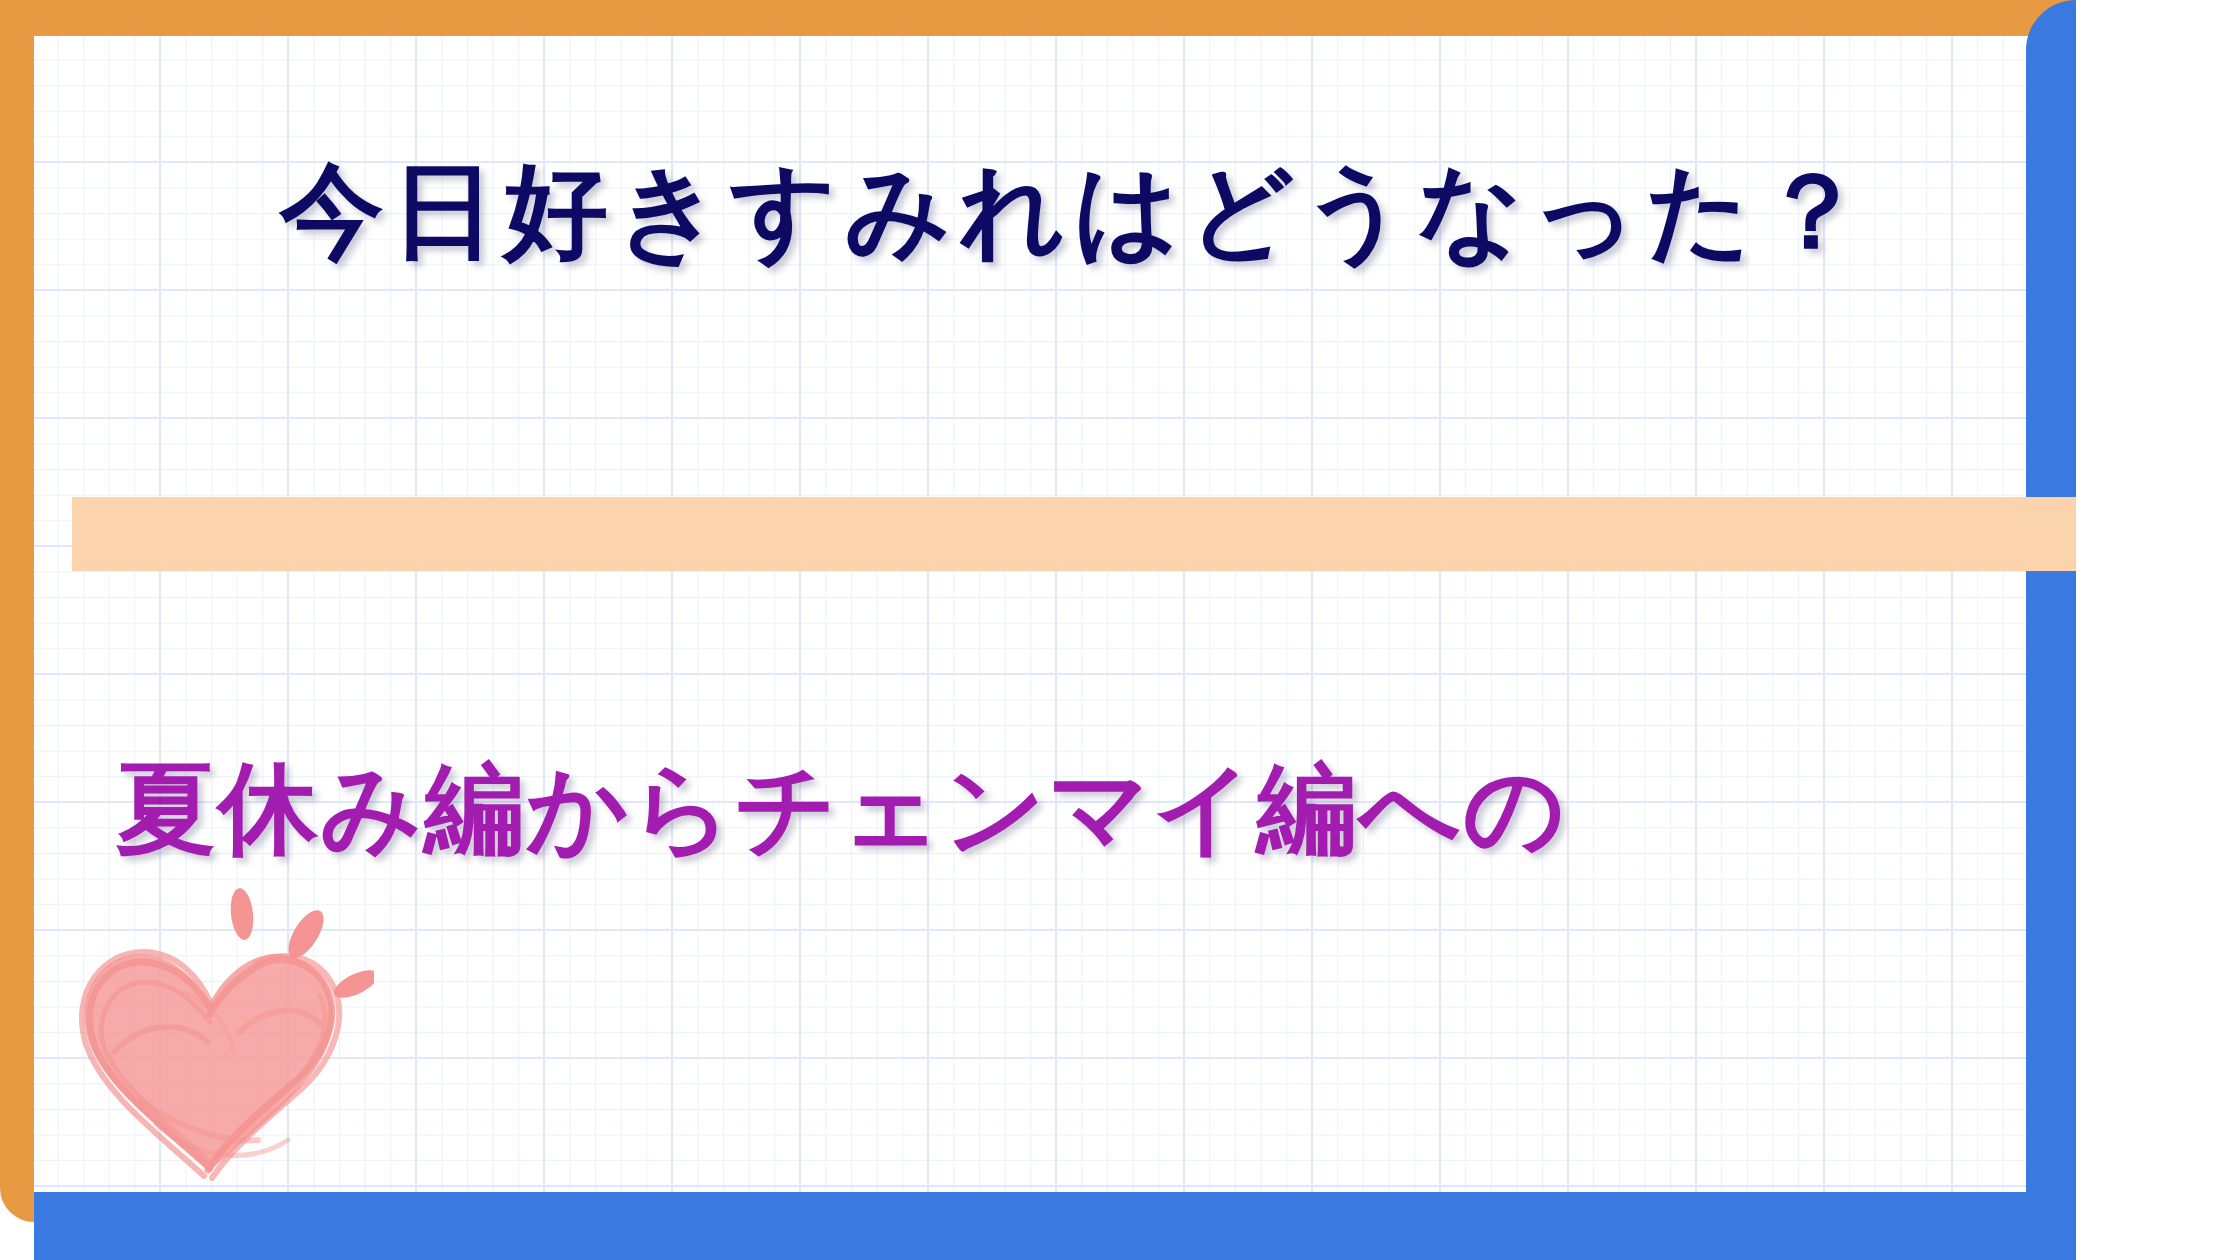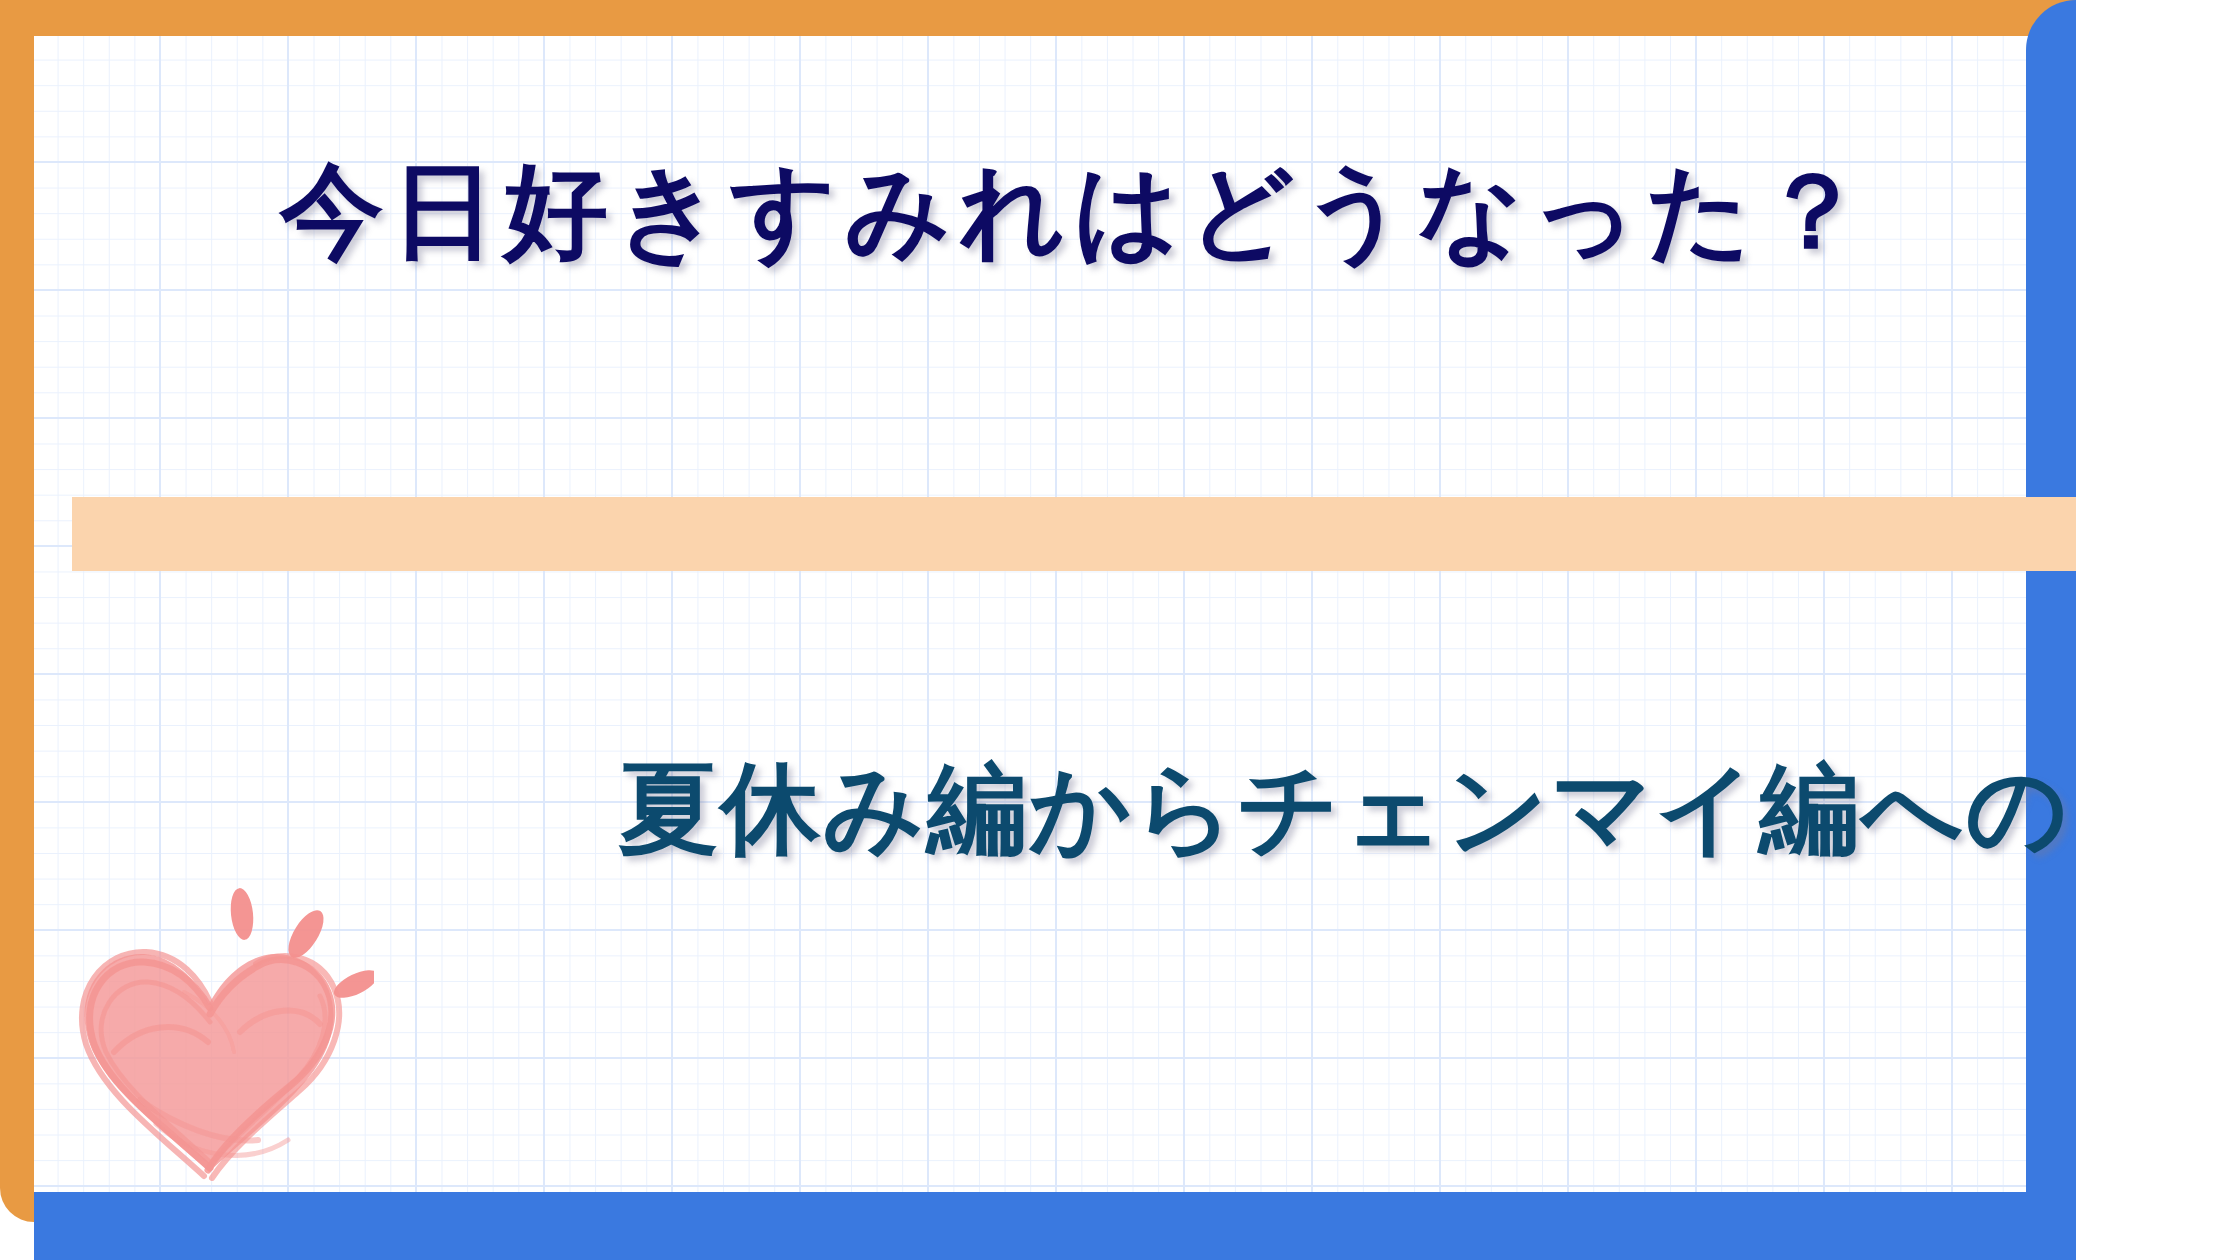--- a/index.html
+++ b/index.html
@@ -93,28 +93,28 @@
     position: absolute;
     left: 72px;
     top: 497px;
     width: 2096px;
     height: 74px;
     background: #fbd4ad;
   }
 
   .subtitle {
     position: absolute;
-    left: 110px;
+    left: 116px;
     top: 740px;
     width: 1960px;
-    text-align: right;
+    text-align: left;
     font-size: 100px;
     font-weight: 700;
     line-height: 1.37;
-    color: #0c4a6e;
+    color: #a21caf;
     letter-spacing: 2px;
     text-shadow: 5px 5px 6px rgba(120,120,150,0.38);
   }
   .subtitle .ln { display: block; }
 
   
   .heart-doodle {
     position: absolute;
     left: 44px;
     top: 872px;

